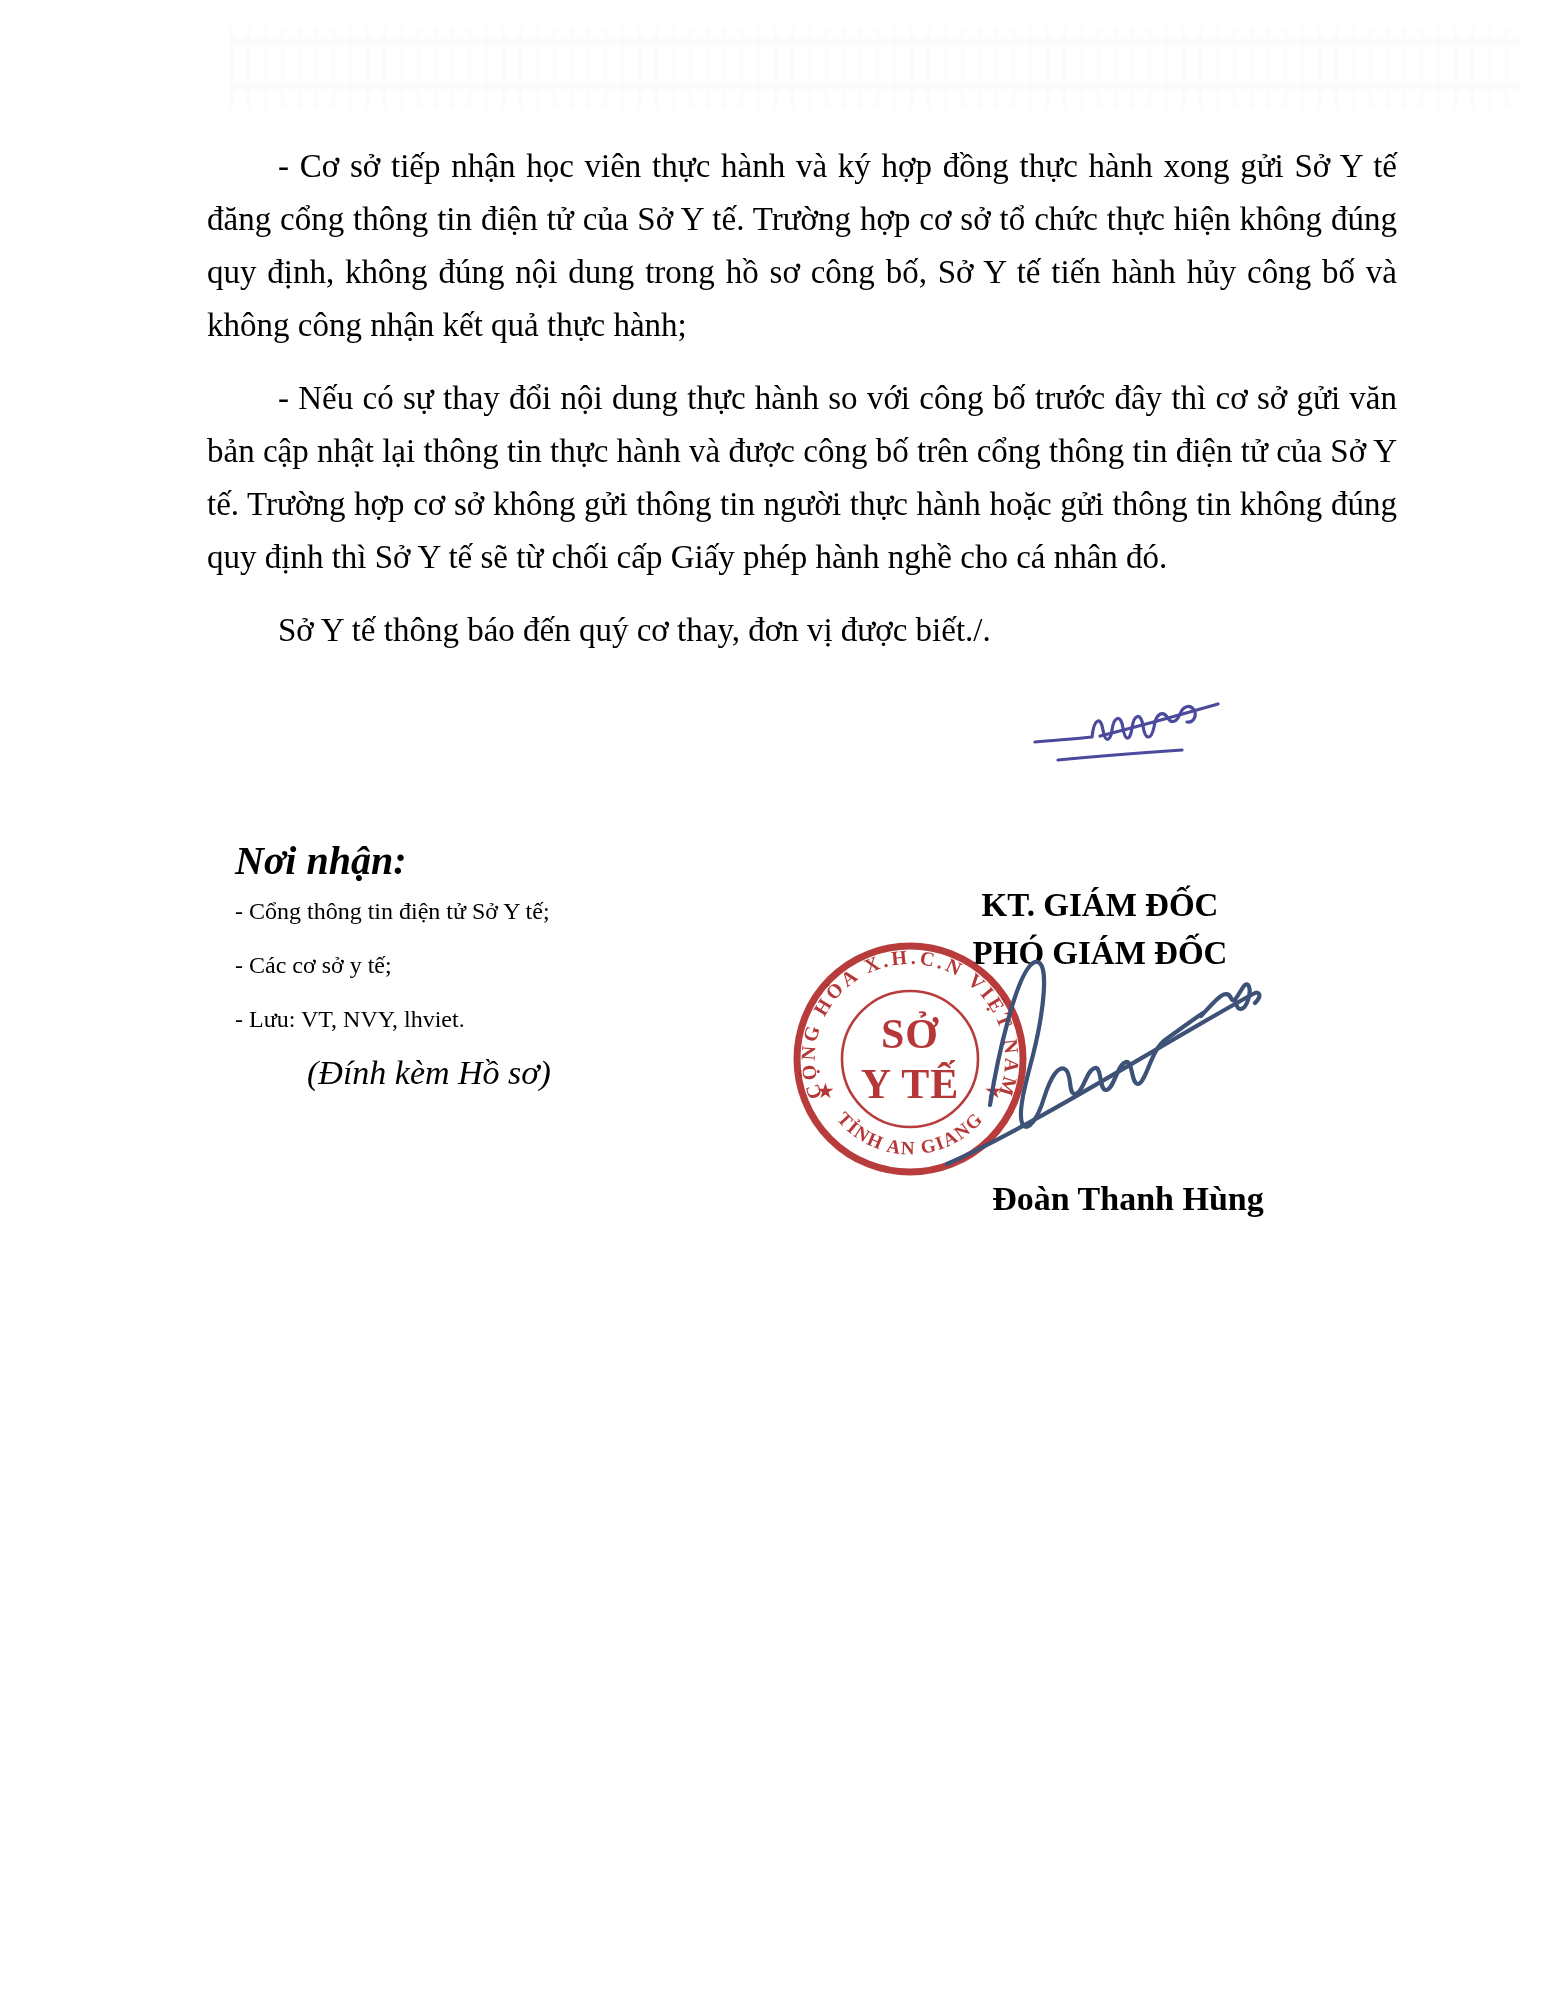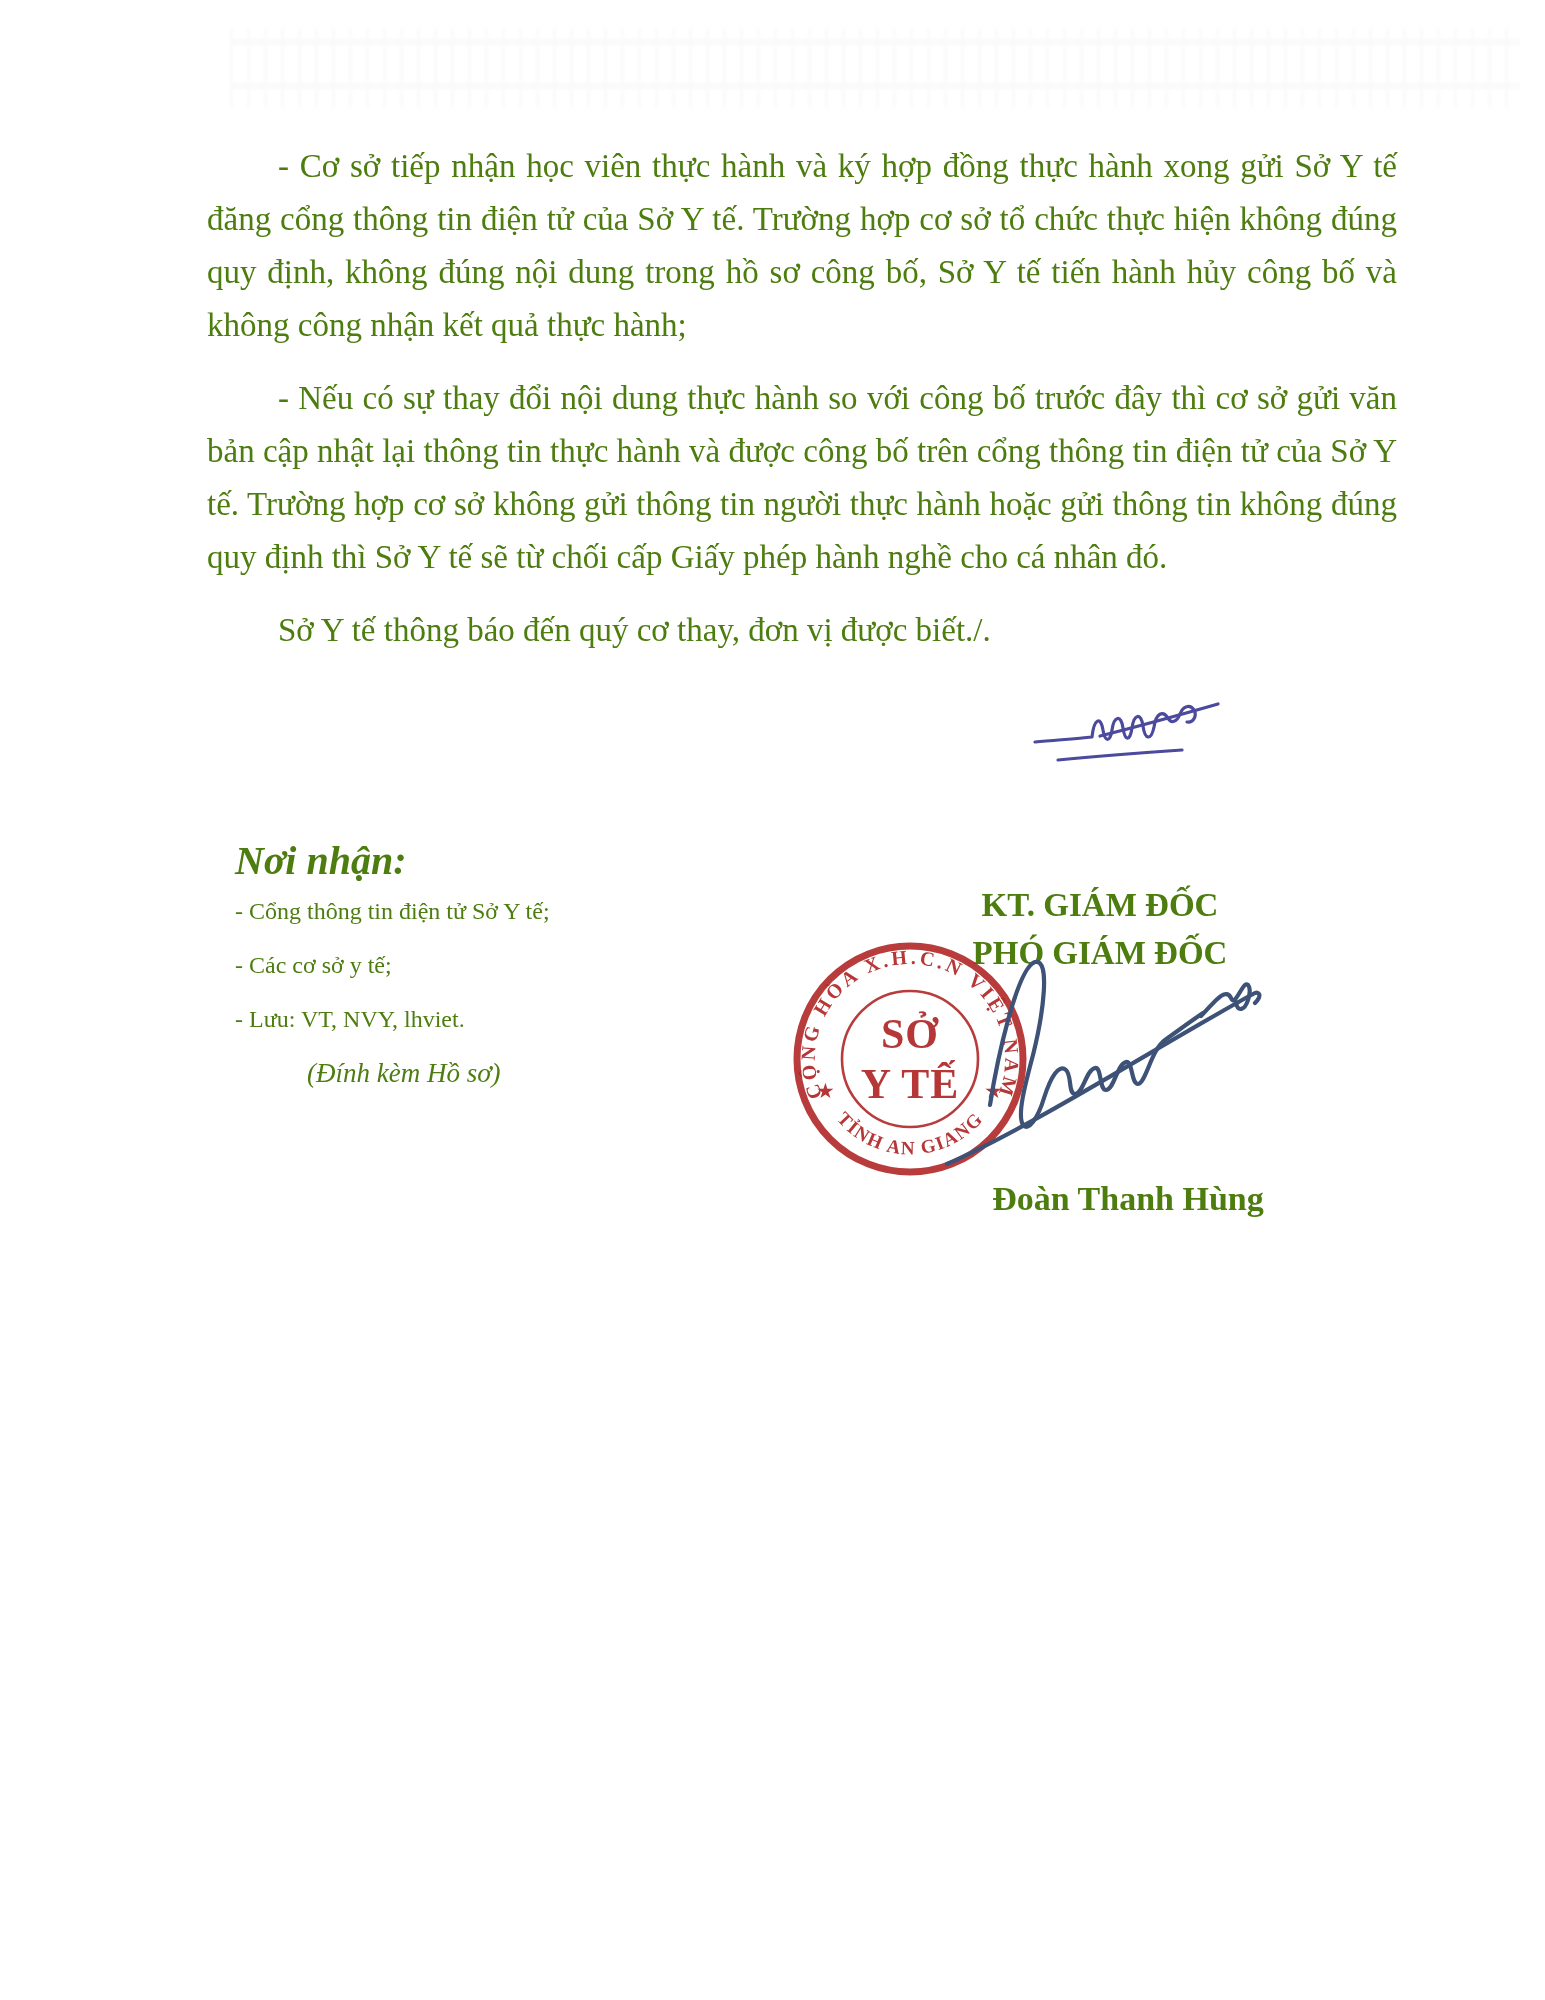--- a/index.html
+++ b/index.html
@@ -2,21 +2,21 @@
 <html lang="vi"><head>
 <meta charset="utf-8">
 <style>
   html,body{margin:0;padding:0;background:#ffffff;}
   .page{
     position:relative;
     width:1545px;
     height:2000px;
     background:#ffffff;
     font-family:"Liberation Serif", serif;
-    color:#4d7c0f;
+    color:#000000;
     overflow:hidden;
   }
   
   .ghost{
     position:absolute;
     left:230px; top:28px;
     width:1290px; height:80px;
     background:
       repeating-linear-gradient(90deg, #888 0 3px, transparent 3px 17px),
       repeating-linear-gradient(0deg, transparent 0 18px, #999 18px 26px, transparent 26px 44px);
@@ -44,21 +44,21 @@
     font-weight:bold;
     font-style:italic;
     font-size:40px;
     line-height:46px;
   }
   .recipient-item{
     font-size:24px;
     line-height:54px;
   }
   .attachment-note{
-    font-size:27px;
+    font-size:34px;
     font-style:italic;
     line-height:54px;
     padding-left:72px;
     font-family:Liberation Serif, serif;
   }
   .sign-title{
     position:absolute;
     left:935px; top:841px;
     width:330px;
     text-align:center;

